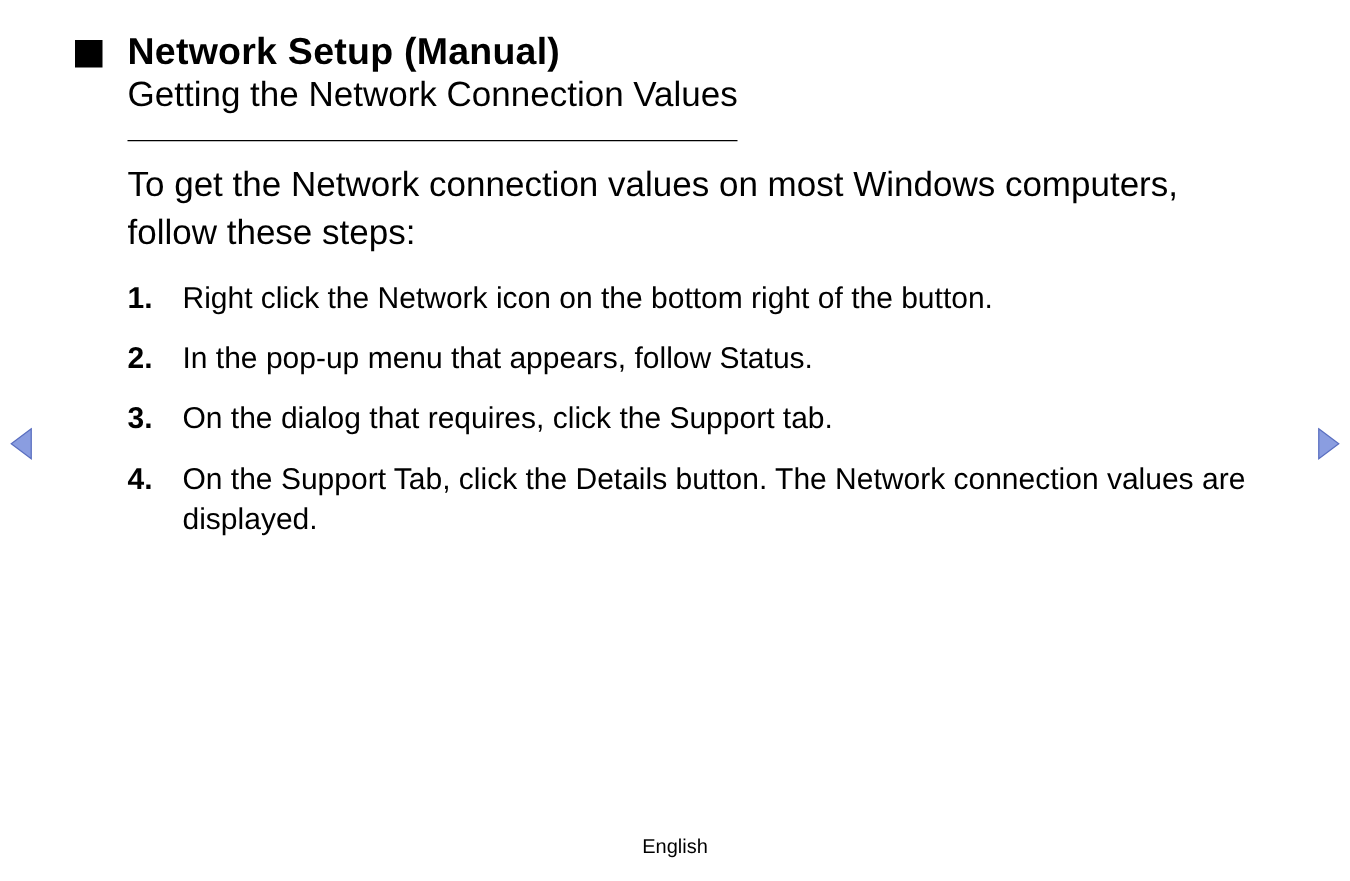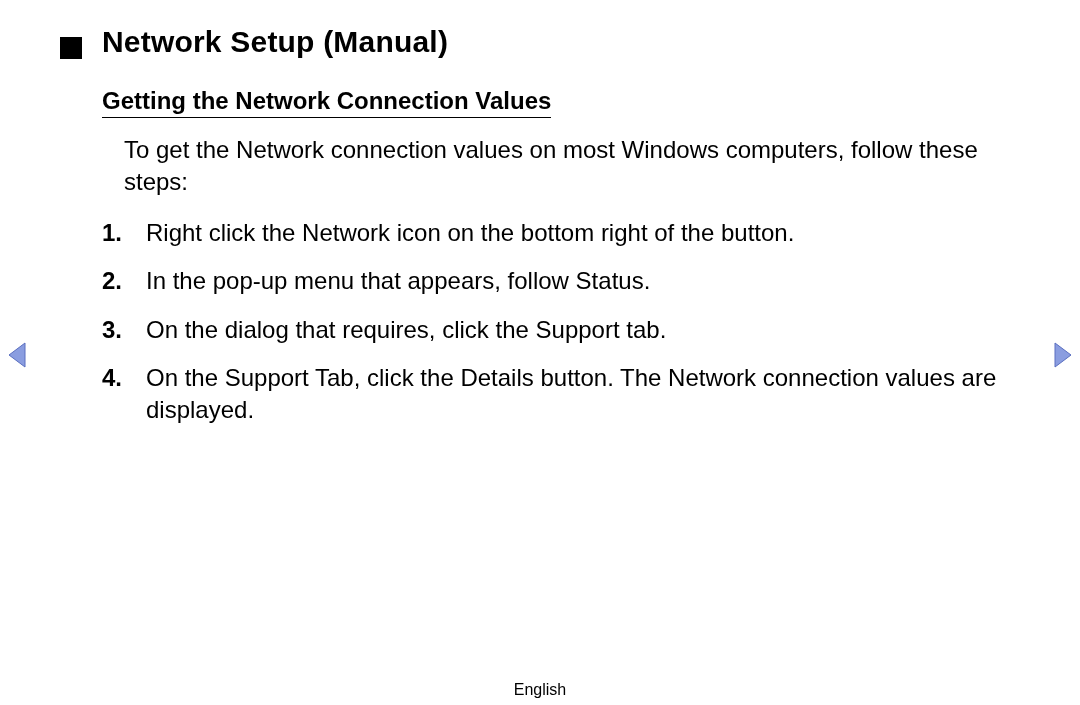--- a/index.html
+++ b/index.html
@@ -11,22 +11,22 @@
     font-family: Arial, Helvetica, sans-serif;
     color: #000000;
     position: relative;
     overflow: hidden;
   }
   .content {
     padding: 25px 60px 0 60px;
   }
   .title-row {
     display: flex;
-    align-items: flex-end;
-    margin-bottom: 28px;
+    align-items: center;
+    margin-bottom: 1px;
   }
   .bullet-square {
     width: 22px;
     height: 22px;
     background: #000;
     margin-right: 20px;
     flex-shrink: 0;
     margin-top: 2px;
   }
   .title {
@@ -38,30 +38,30 @@
     font-size: 24px;
     line-height: 1.35;
     margin-left: 42px;
     margin-bottom: 22px;
   }
   .subhead-wrap {
     margin-left: 42px;
     margin-bottom: 16px;
   }
   .subhead {
-    font-size: 24px;
-    font-weight: bold;
+    font-size: 28px;
+    font-weight: normal;
     display: inline-block;
-    padding-bottom: 2px;
+    padding-bottom: 20px;
     border-bottom: 1px solid #000;
   }
   .lead {
-    font-size: 24px;
+    font-size: 28px;
     line-height: 1.35;
-    margin-left: 64px;
+    margin-left: 42px;
     margin-bottom: 18px;
   }
   .steps {
     margin-left: 42px;
     font-size: 24px;
     line-height: 1.35;
   }
   .step {
     display: flex;
     margin-bottom: 16px;
@@ -82,21 +82,21 @@
     cursor: pointer;
   }
   .nav-left {
     left: 8px;
   }
   .nav-right {
     right: 8px;
   }
   .footer-lang {
     position: absolute;
-    bottom: 6px;
+    bottom: 18px;
     width: 100%;
     text-align: center;
     font-size: 16px;
     color: #000;
   }
 </style>
 </head>
 <body>
 
 <div class="content">

